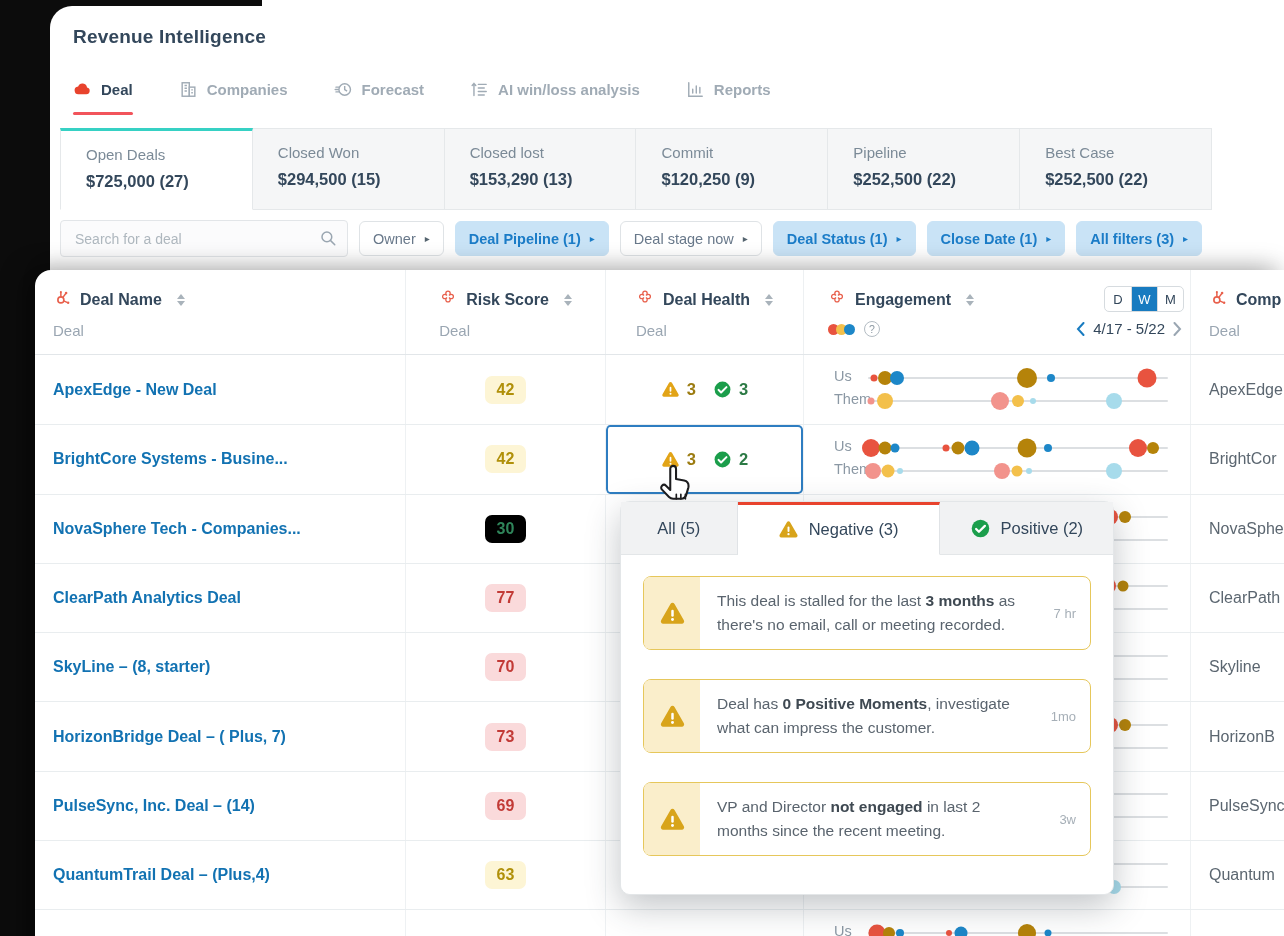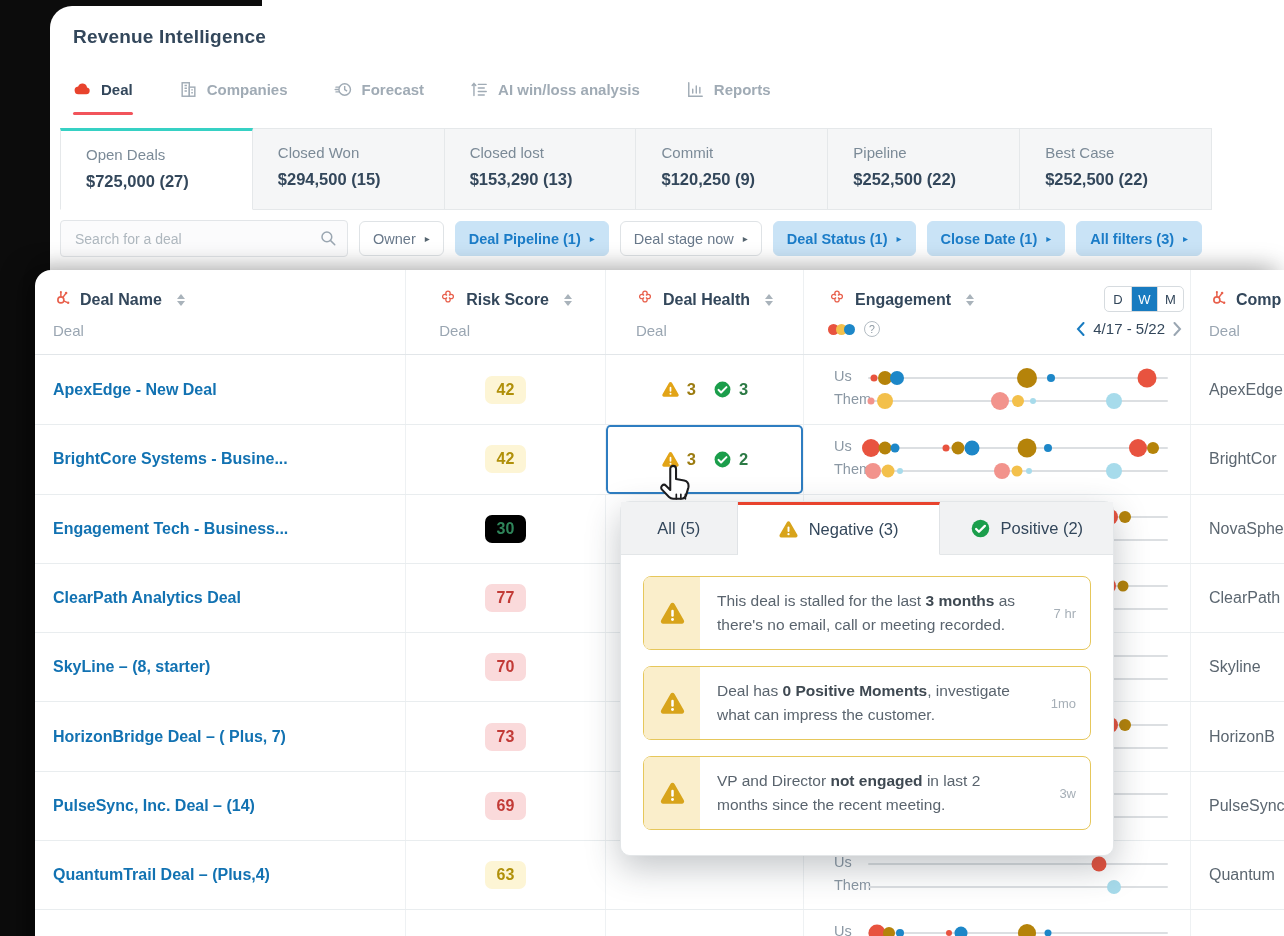--- a/index.html
+++ b/index.html
@@ -119,21 +119,21 @@
     display:flex;align-items:center;padding-left:23px;font-size:19px;font-weight:600;color:#33475b;}
   .popup-tabs{display:flex;height:53px;}
   .ptab{display:flex;align-items:center;justify-content:center;gap:10px;font-size:16.5px;color:#33475b;
     background:#f1f2f3;border-bottom:1px solid #e3e6e8;border-right:1px solid #e0e3e6;cursor:pointer;}
   .ptab:nth-child(1){width:117px;}
   .ptab:nth-child(2){width:203px;}
   .ptab:nth-child(3){width:174px;border-right:none;}
   .ptab.active{background:#fff;border-top:3.5px solid #e8432d;border-bottom:1px solid #fff;}
   .ptab-ic{display:inline-flex;}
   .popup-body{padding:21px 22px 9px 22px;border-radius:0 0 10px 10px;background:#fff;}
-  .alert{position:relative;display:flex;border:1.5px solid #e6c75b;border-radius:8px;margin-bottom:16px;
+  .alert{position:relative;display:flex;border:1.5px solid #e6c75b;border-radius:8px;margin-bottom:29px;
     min-height:70px;background:#fff;}
   .alert-ic{width:56px;background:#faeecb;border-radius:6px 0 0 6px;display:flex;align-items:center;
     justify-content:center;flex-shrink:0;}
   .alert-txt{padding:12px 62px 12px 17px;font-size:15.5px;color:#5a646e;line-height:1.55;}
   .alert-txt b{color:#3f4952;}
   .alert-time{position:absolute;right:14px;top:50%;transform:translateY(-50%);font-size:13px;color:#a6afb7;}
 
   .cursor-hand{position:absolute;left:655px;top:462px;z-index:60;pointer-events:none;}
 </style>
 </head>
@@ -465,21 +465,21 @@
               <span class="dot c-pink" style="left:44.5%;width:16px;height:16px"></span>
               <span class="dot c-yellow" style="left:49.5%;width:11px;height:11px"></span>
               <span class="dot c-lightblue" style="left:53.5%;width:6px;height:6px"></span>
               <span class="dot c-lightblue" style="left:82%;width:16px;height:16px"></span>
             </div>
           </div>
           <div class="cell c-comp">BrightCor</div>
         </div>
         <div class="trow gridc">
           <div class="cell c-name">
-            <a class="deal-link">Engagement Tech - Business...</a>
+            <a class="deal-link">NovaSphere Tech - Companies...</a>
           </div>
           <div class="cell c-score">
             <span class="pill level-green">30</span>
           </div>
           <div class="cell c-health"></div>
           <div class="cell c-eng">
             <span class="elbl u">Us</span>
             <span class="elbl t">Them</span>
             <div class="track us">
               <span class="dot c-red" style="left:80.5%;width:16px;height:16px"></span>

